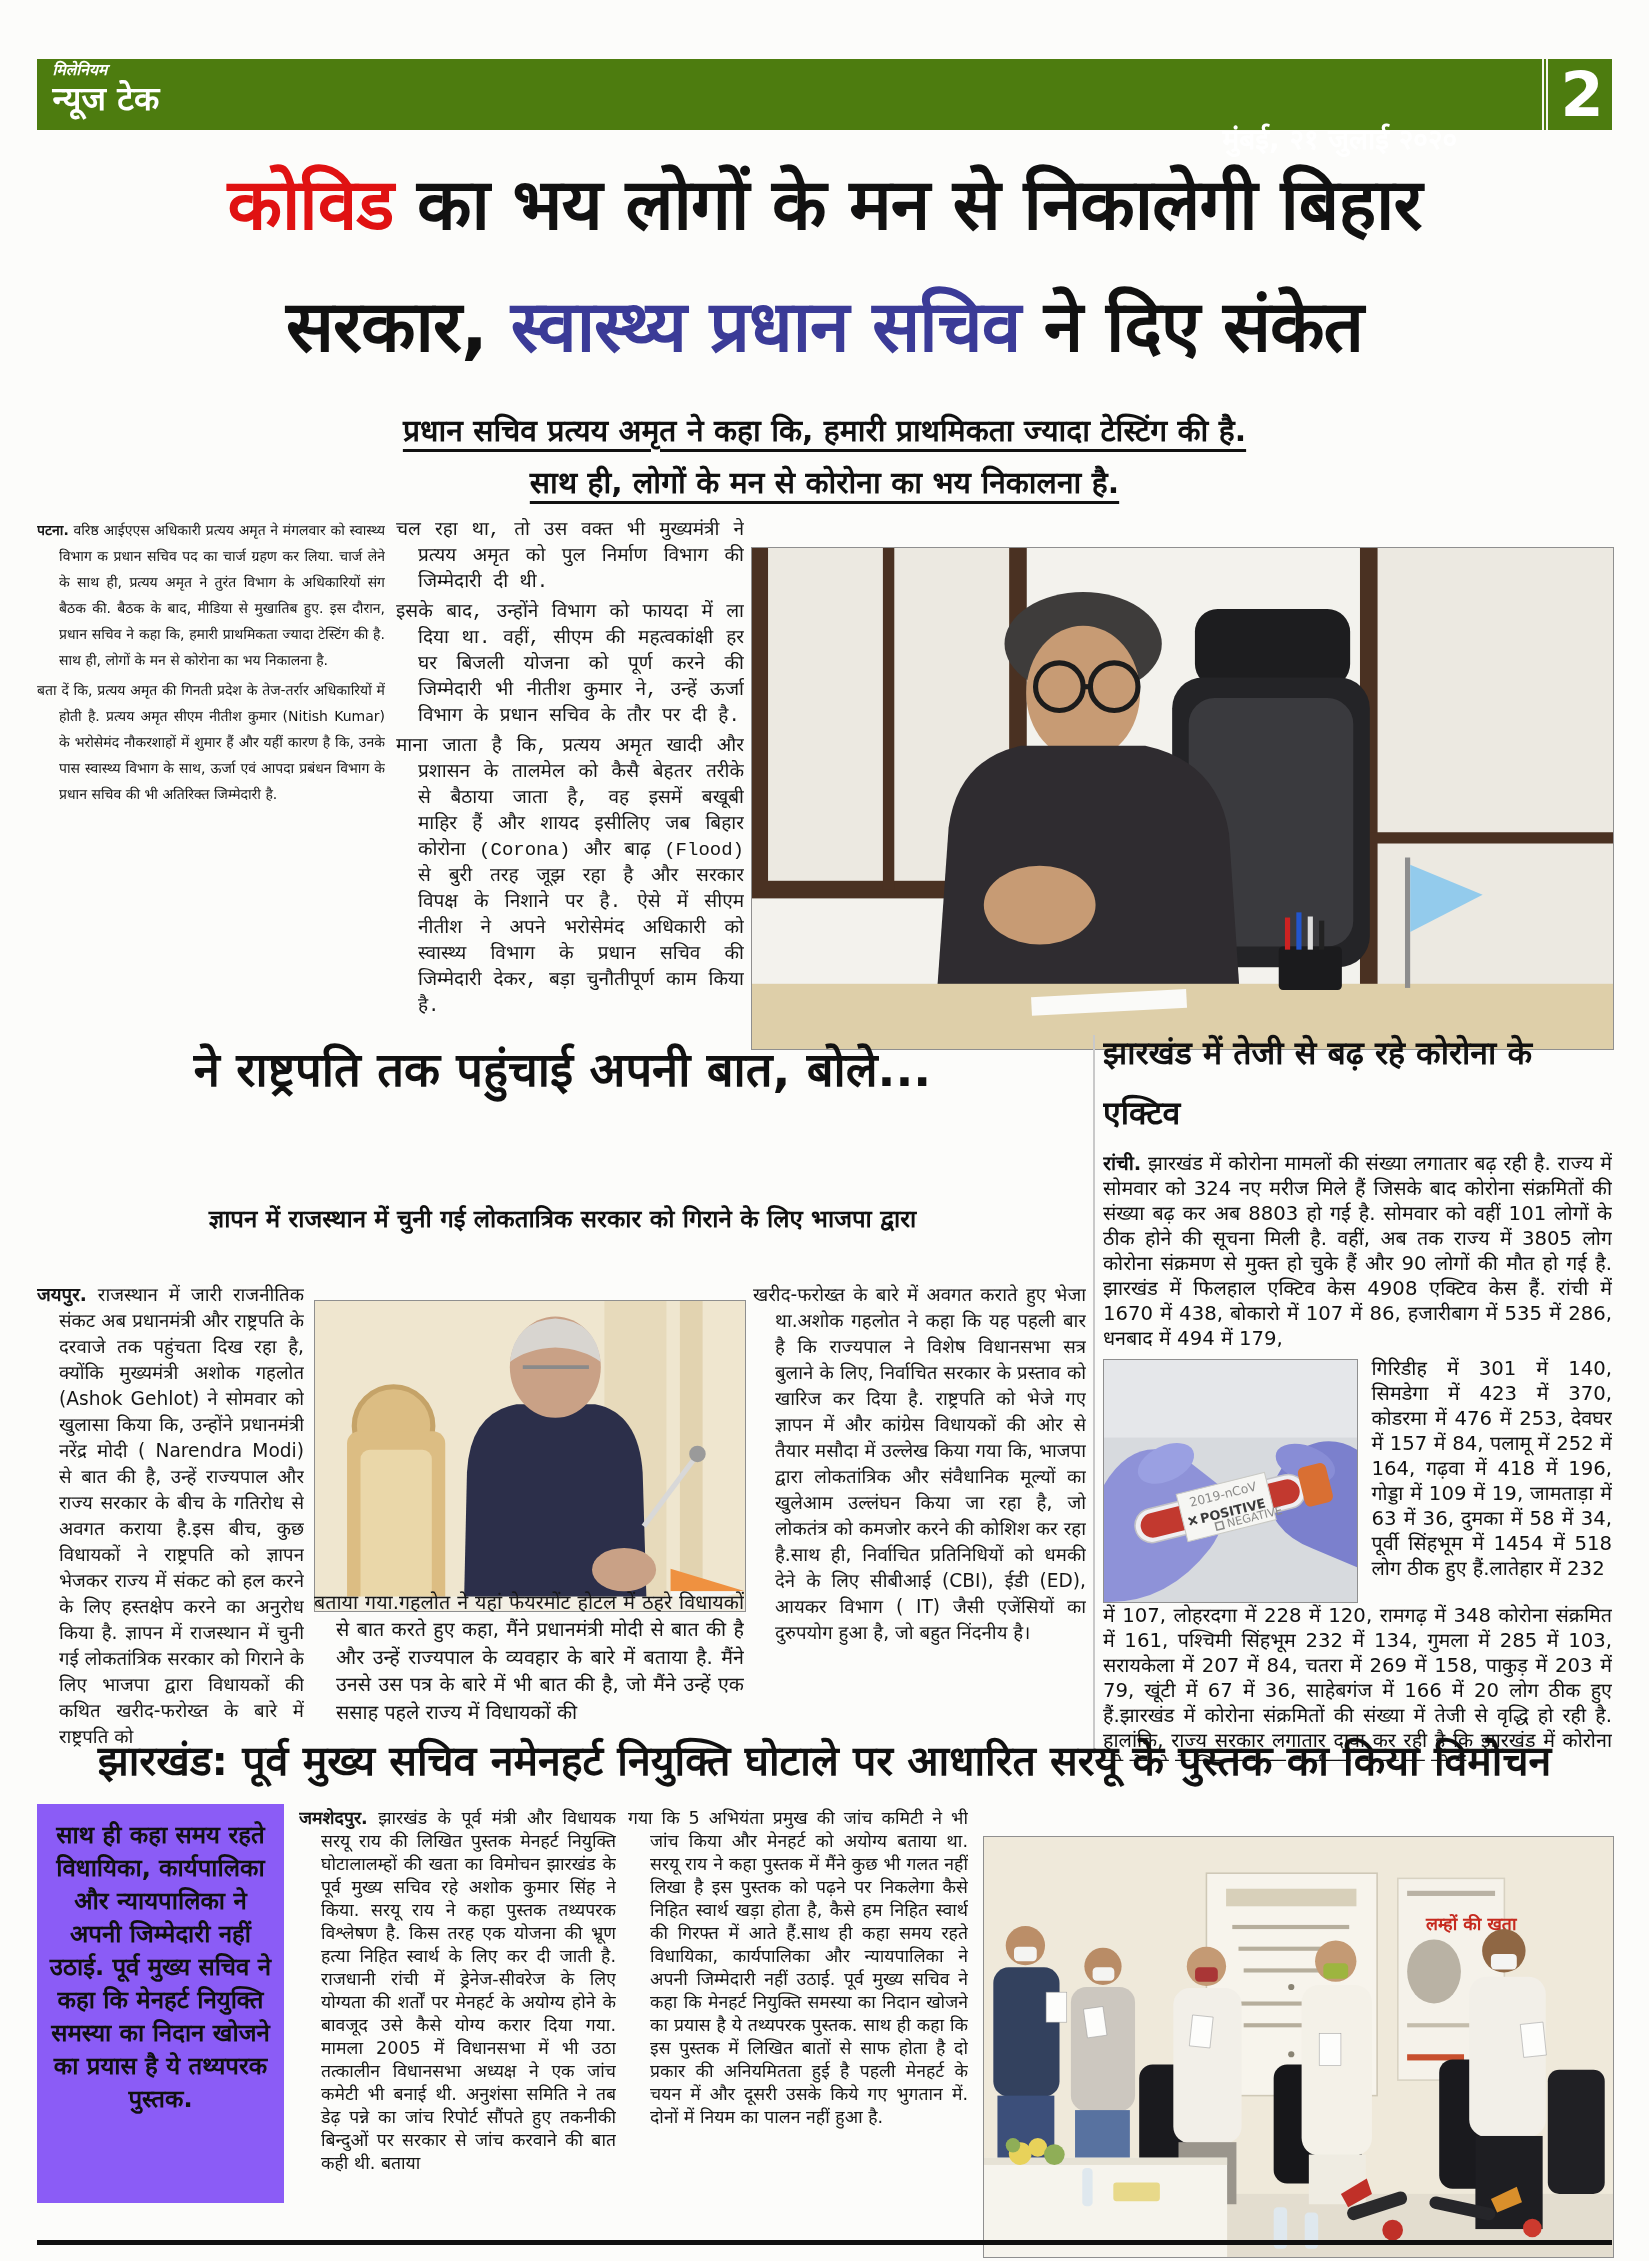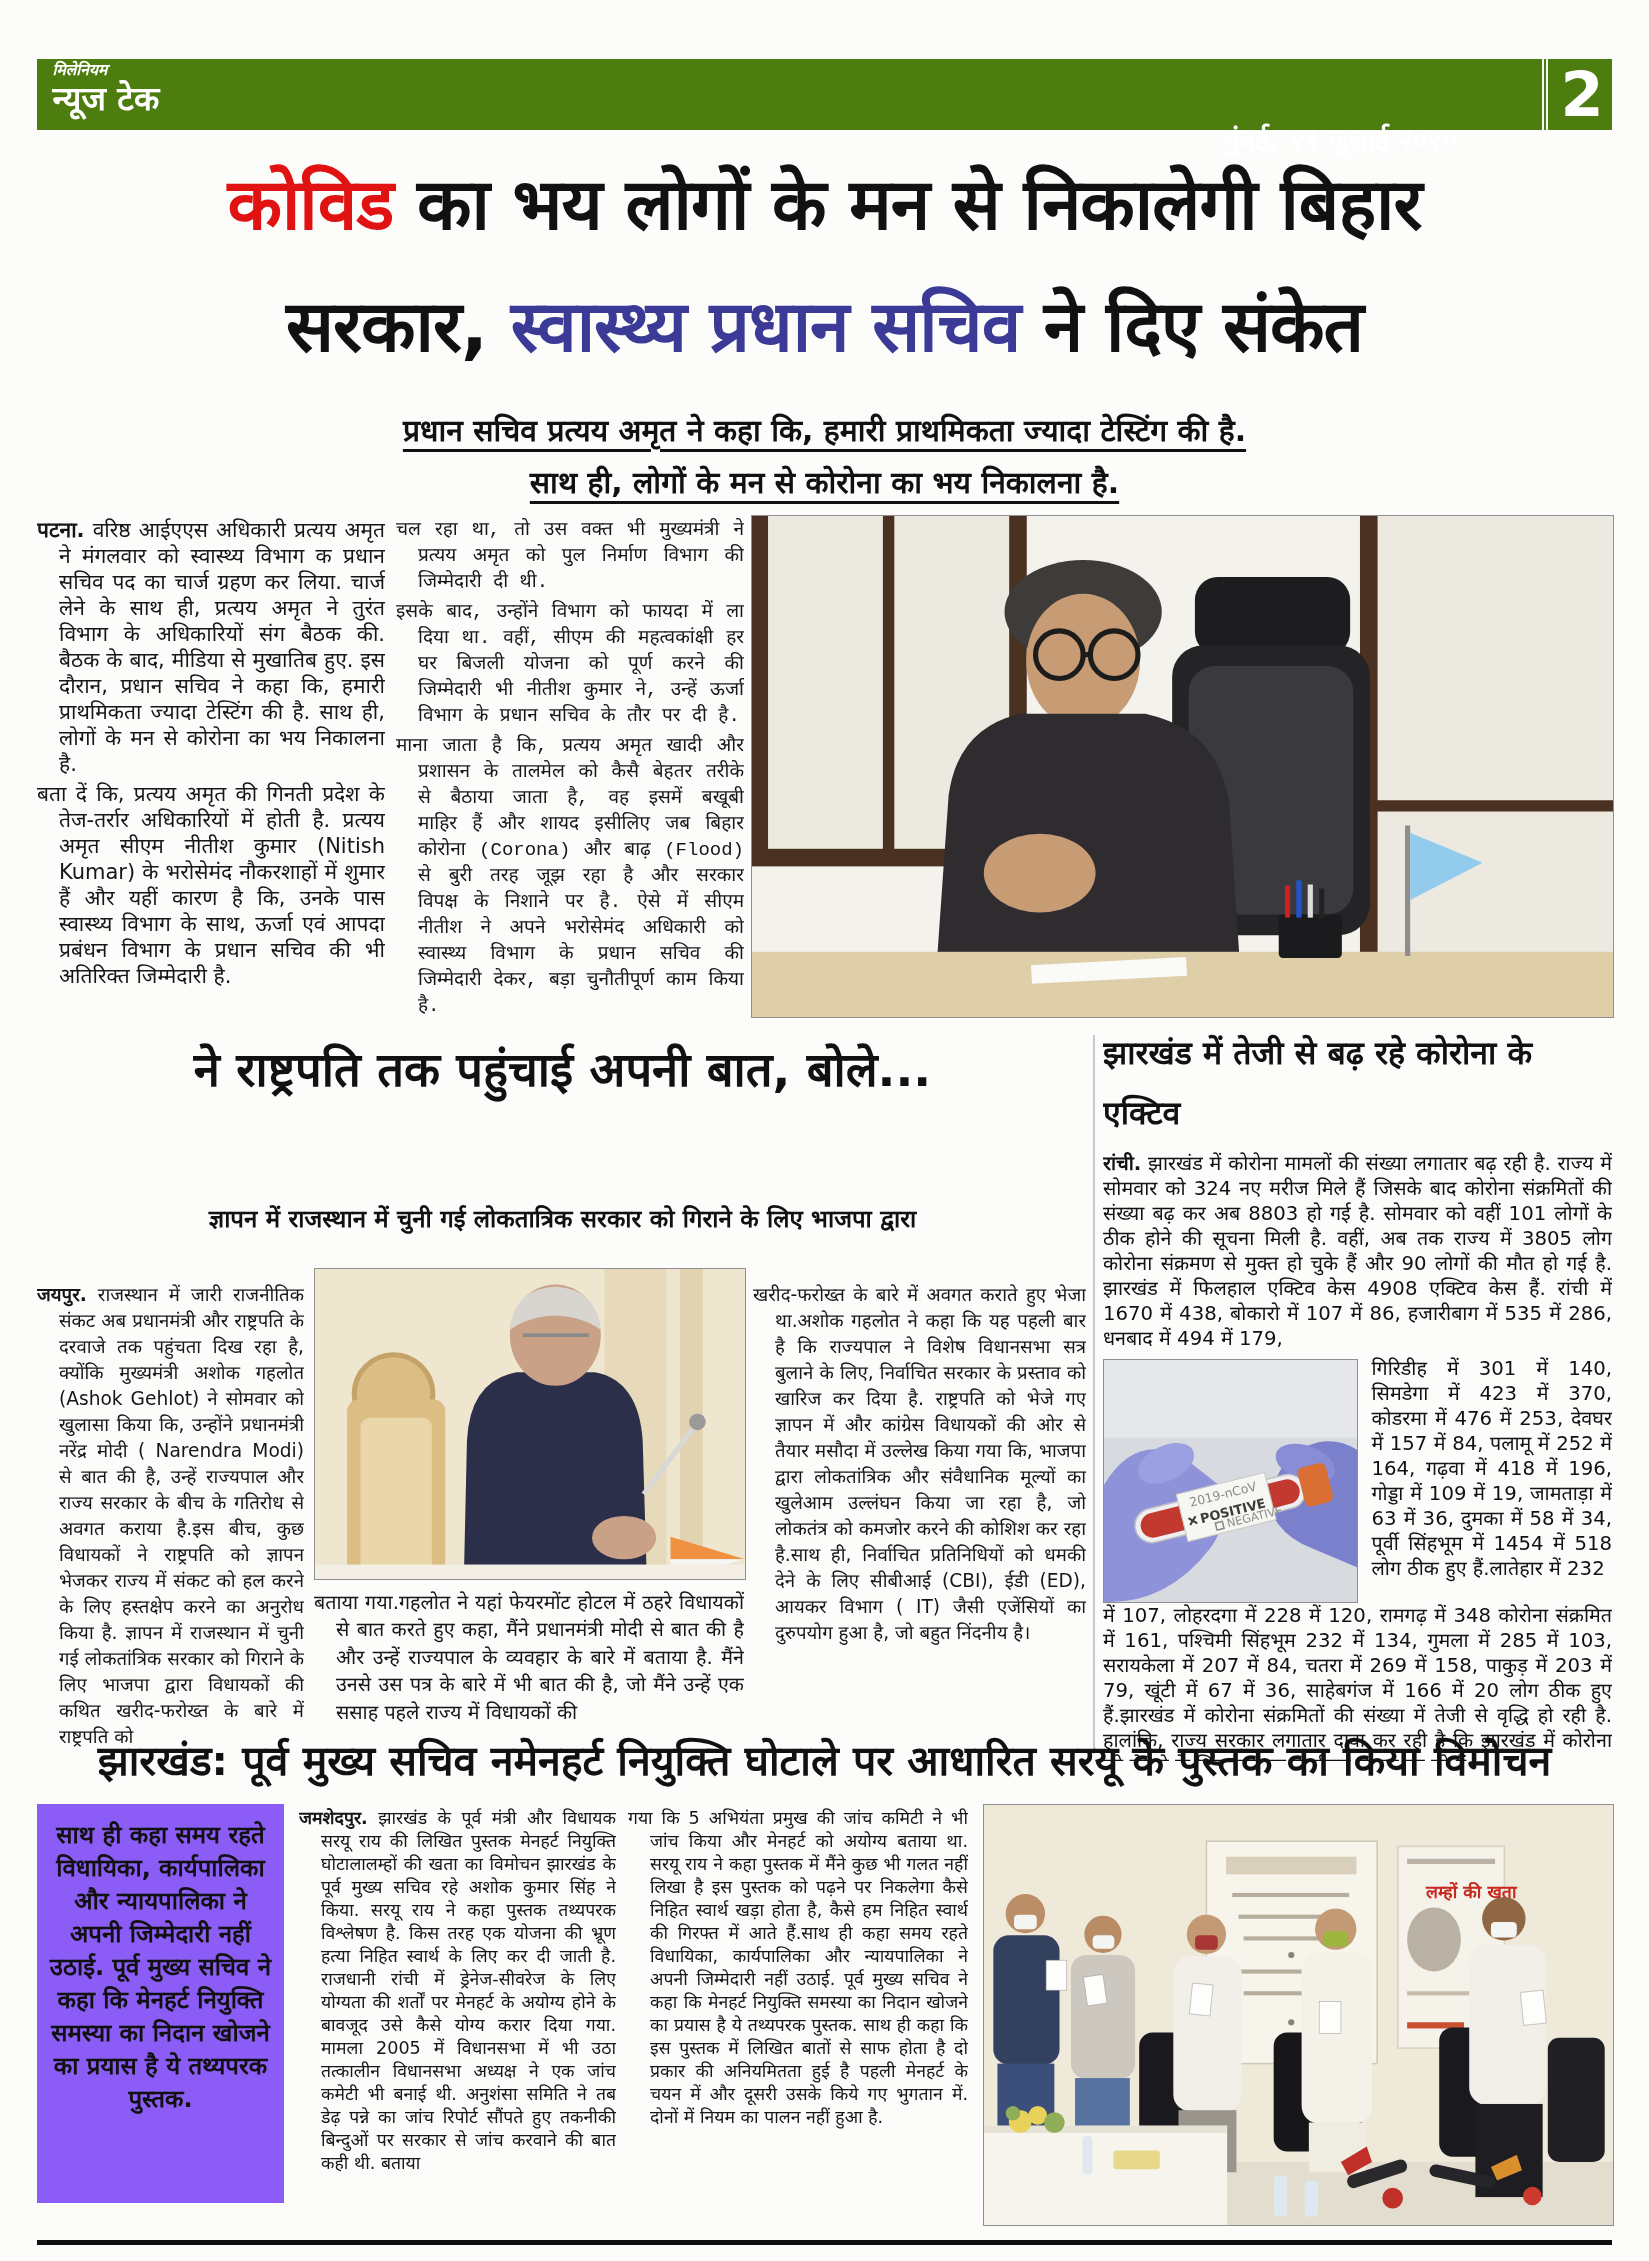--- a/index.html
+++ b/index.html
@@ -21,23 +21,23 @@
   .lead-headline { position:absolute; left:37px; top:144px; width:1575px; text-align:center;
                    font-weight:bold; font-size:71px; line-height:122px; letter-spacing:-1px; height:248px; overflow:hidden; }
   .hl-red { color:#e01212; }
   .hl-blue { color:#3b3b97; }
   .lead-subhead { position:absolute; left:37px; top:405px; width:1575px; text-align:center;
                   font-weight:bold; font-size:30px; line-height:52px; height:106px; overflow:hidden; }
   .lead-subhead .u { text-decoration:underline; text-decoration-thickness:2.6px; text-underline-offset:8.3px; }
   .colbase { position:absolute; text-align:justify; color:#161616; overflow:hidden; }
   .colbase p { margin:0 0 4.1px 0; padding-left:22px; text-indent:-22px; }
   .dl { font-weight:bold; }
-  .lead-col1 { left:37px;  top:517px; width:348px; height:498px; font-size:21px; line-height:26px; }
+  .lead-col1 { left:37px;  top:517px; width:348px; height:498px; font-size:14px; line-height:26px; }
   .lead-col2 { left:396px; top:517px; width:348px; height:498px; font-size:19px; line-height:26px;font-family:Liberation Mono, monospace; }
-  .photo-frame { position:absolute; border:1px solid #8f8f8f; background:#fde047; overflow:hidden; }
+  .photo-frame { position:absolute; border:1px solid #8f8f8f; background:#fde047; overflow:hidden;margin-top:32px; }
   .photo-lead { left:751px; top:515px; width:861px; height:501px; }
   svg { display:block; width:100%; height:100%; }
   
   .raj-headline { position:absolute; left:37px; top:1027px; width:1051px; text-align:center;
                   font-weight:bold; font-size:47px; line-height:85px; height:171px; overflow:hidden; }
   .raj-subhead { position:absolute; left:37px; top:1201px; width:1051px; text-align:center;
                  font-weight:bold; font-size:24px; line-height:37px; height:76px; overflow:hidden; }
   .raj-col1 { left:37px;   top:1282px; width:267px; height:481px; font-size:18.6px; line-height:26px; }
   .photo-raj { left:314px; top:1268px; width:430px; height:310px; }
   .raj-col2 { left:314px;  top:1589px; width:430px; height:173px; font-size:19.7px; line-height:27.4px; }

